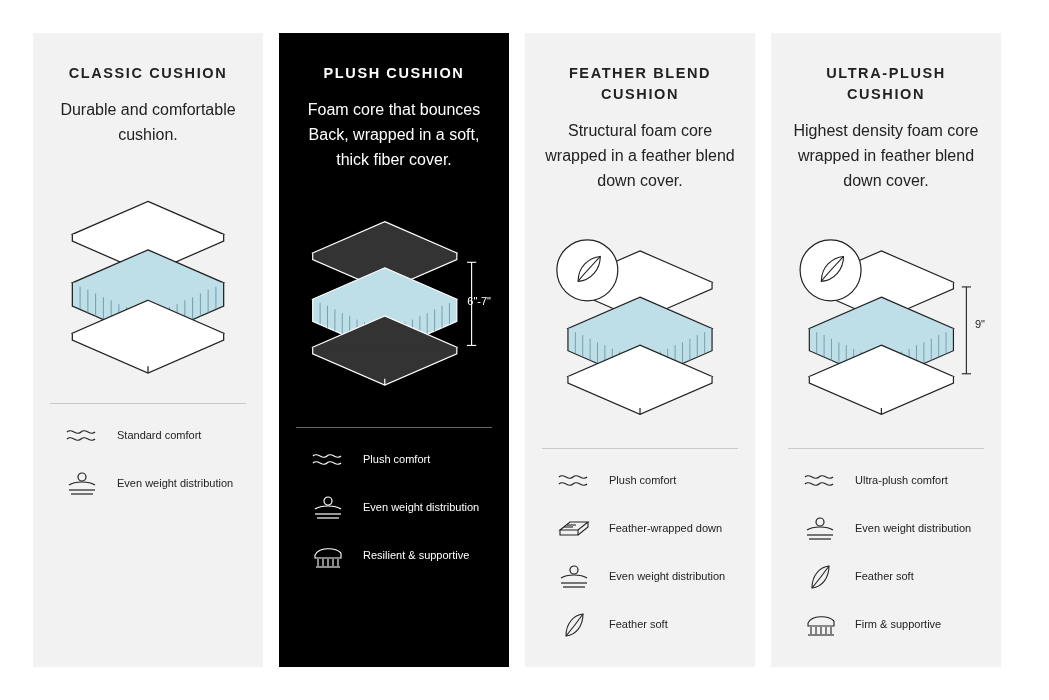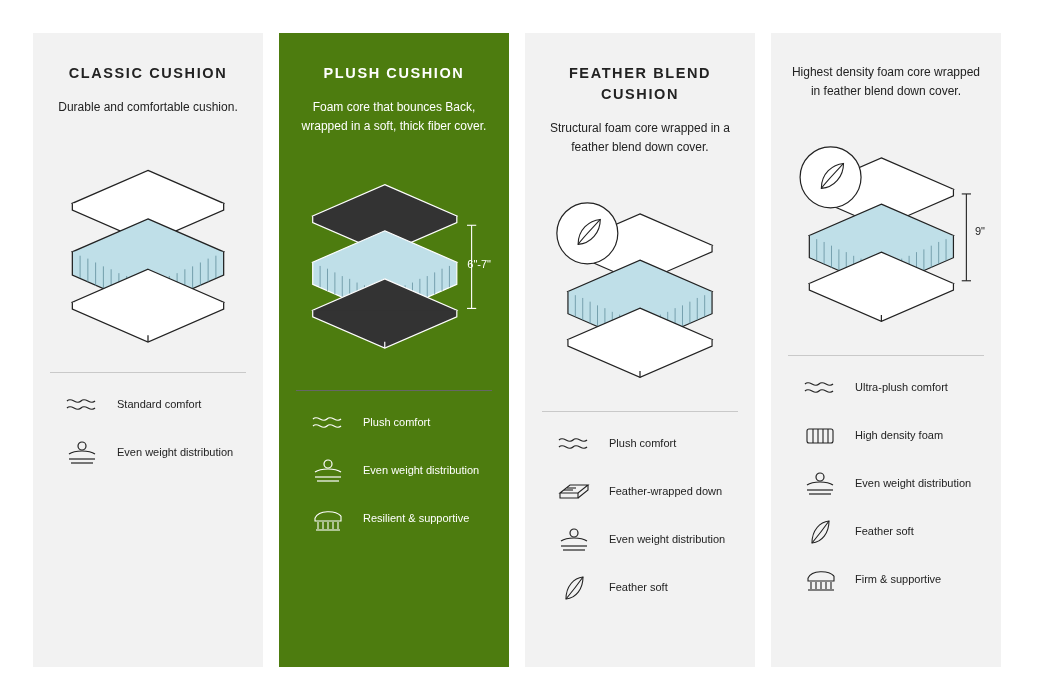--- a/index.html
+++ b/index.html
@@ -34,34 +34,34 @@
     display: flex;
     flex-direction: column;
     align-items: center;
     position: relative;
   }
   .card.light {
     background: #f2f2f2;
     color: #222222;
   }
   .card.dark {
-    background: #4d7c0f;
+    background: #000000;
     color: #ffffff;
   }
   .card-title {
     font-size: 14.5px;
     font-weight: bold;
     letter-spacing: 1.6px;
     text-align: center;
     line-height: 1.45;
     margin: 0 0 14px 0;
     text-transform: uppercase;
   }
   .card-desc {
-    font-size: 12px;
+    font-size: 16px;
     line-height: 1.55;
     text-align: center;
     margin: 0;
     max-width: 196px;
   }
   .diagram-wrap {
     position: relative;
     width: 100%;
     height: 215px;
     margin-top: 22px;
@@ -379,20 +379,21 @@
             <path d="M6 25 C11 19, 18 10, 23 3"></path>
           </svg>
         </span>
         <span class="feature-label">Feather soft</span>
       </div>
     </div>
     <div class="spacer"></div>
   </div>
 
   <div class="card light">
+    <div class="card-title">ULTRA-PLUSH CUSHION</div>
     <div class="card-desc">Highest density foam core wrapped in feather blend down cover.</div>
 
     <div class="diagram-wrap">
       <svg width="210" height="205" viewBox="0 0 210 205" fill="none" aria-hidden="true">
 
         <g>
           <path d="M100 25 L178 59 L100 93 L22 59 Z" fill="#ffffff" stroke="#222" stroke-width="1.3"></path>
           <path d="M22 59 L22 66 L100 100 L178 66 L178 59" fill="#ffffff" stroke="#222" stroke-width="1.3"></path>
           <path d="M100 93 L100 100" stroke="#222" stroke-width="1.3"></path>
         </g>
@@ -451,32 +452,20 @@
         <span class="feature-icon">
           <svg width="36" height="22" viewBox="0 0 36 22" fill="none" stroke="#222" stroke-width="1.2">
             <path d="M2 7 C7 2, 11 12, 16 7 C21 2, 25 12, 30 7"></path>
             <path d="M2 14 C7 9, 11 19, 16 14 C21 9, 25 19, 30 14"></path>
           </svg>
         </span>
         <span class="feature-label">Ultra-plush comfort</span>
       </div>
       <div class="feature">
         <span class="feature-icon">
-          <svg width="36" height="24" viewBox="0 0 36 24" fill="none" stroke="#222" stroke-width="1.1">
-            <rect x="4" y="5" width="26" height="14" rx="2"></rect>
-            <path d="M10 5 L10 19"></path>
-              <path d="M15 5 L15 19"></path>
-              <path d="M20 5 L20 19"></path>
-              <path d="M25 5 L25 19"></path>
-          </svg>
-        </span>
-        <span class="feature-label">High density foam</span>
-      </div>
-      <div class="feature">
-        <span class="feature-icon">
           <svg width="36" height="26" viewBox="0 0 36 26" fill="none" stroke="#222" stroke-width="1.2">
             <circle cx="17" cy="6" r="4"></circle>
             <path d="M4 14 C10 10, 24 10, 30 14"></path>
             <path d="M4 19 L30 19"></path>
             <path d="M6 23 L28 23"></path>
           </svg>
         </span>
         <span class="feature-label">Even weight distribution</span>
       </div>
       <div class="feature">

